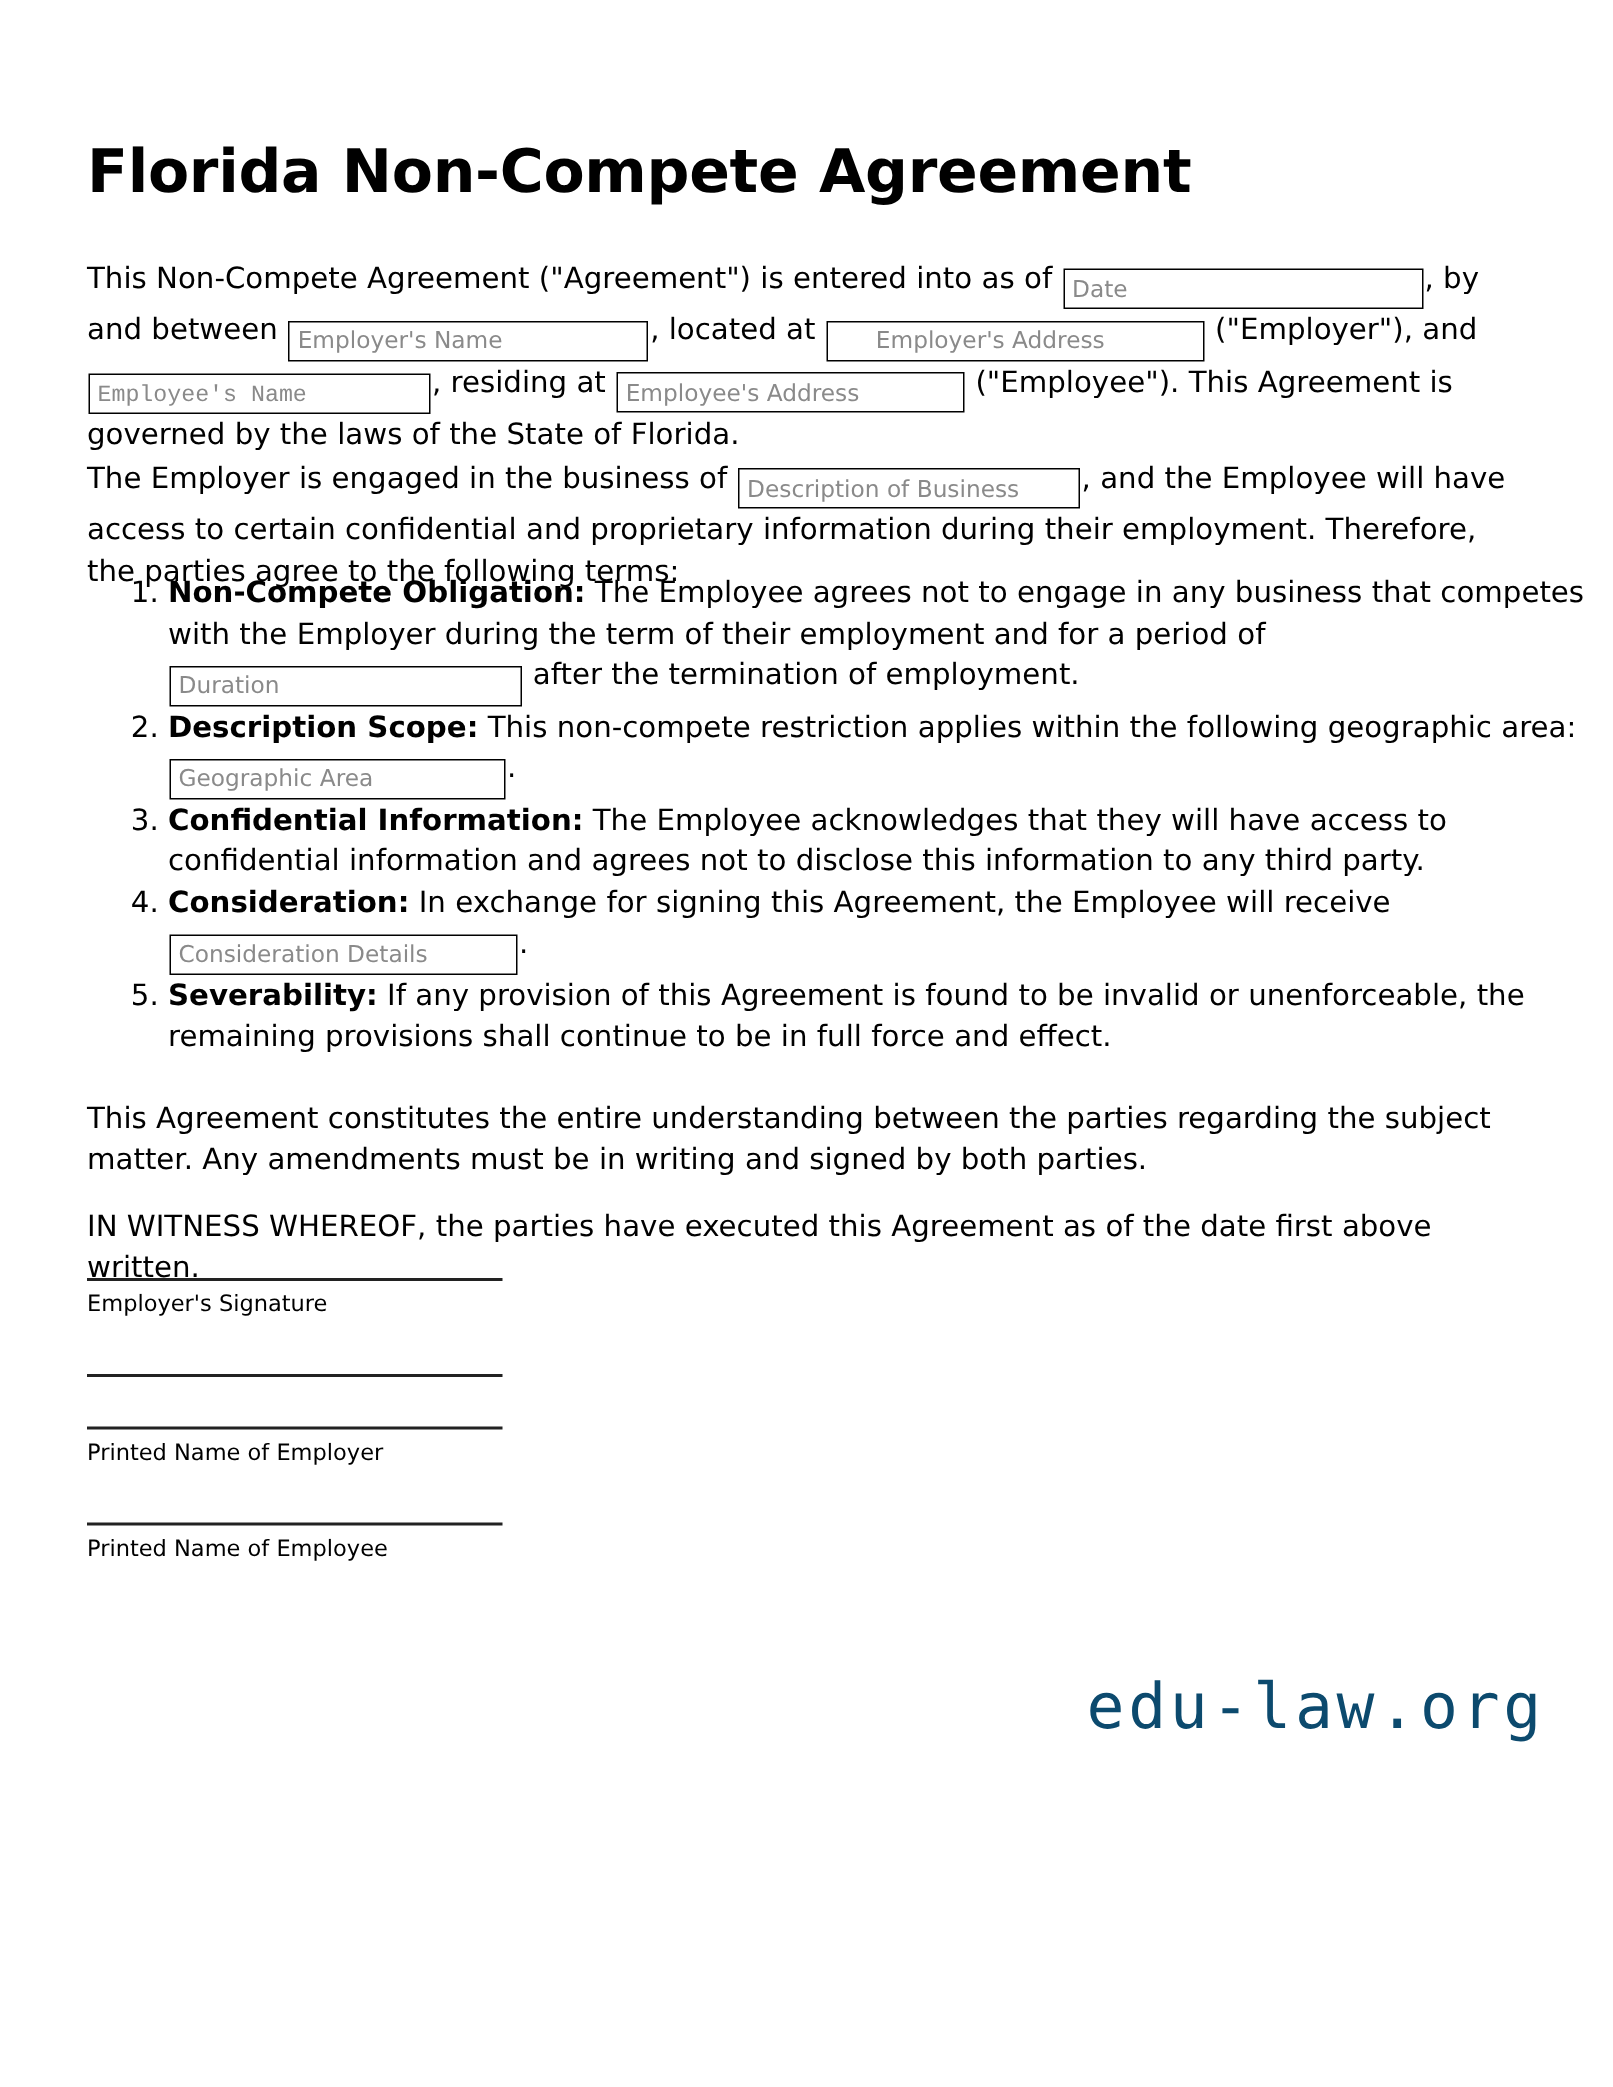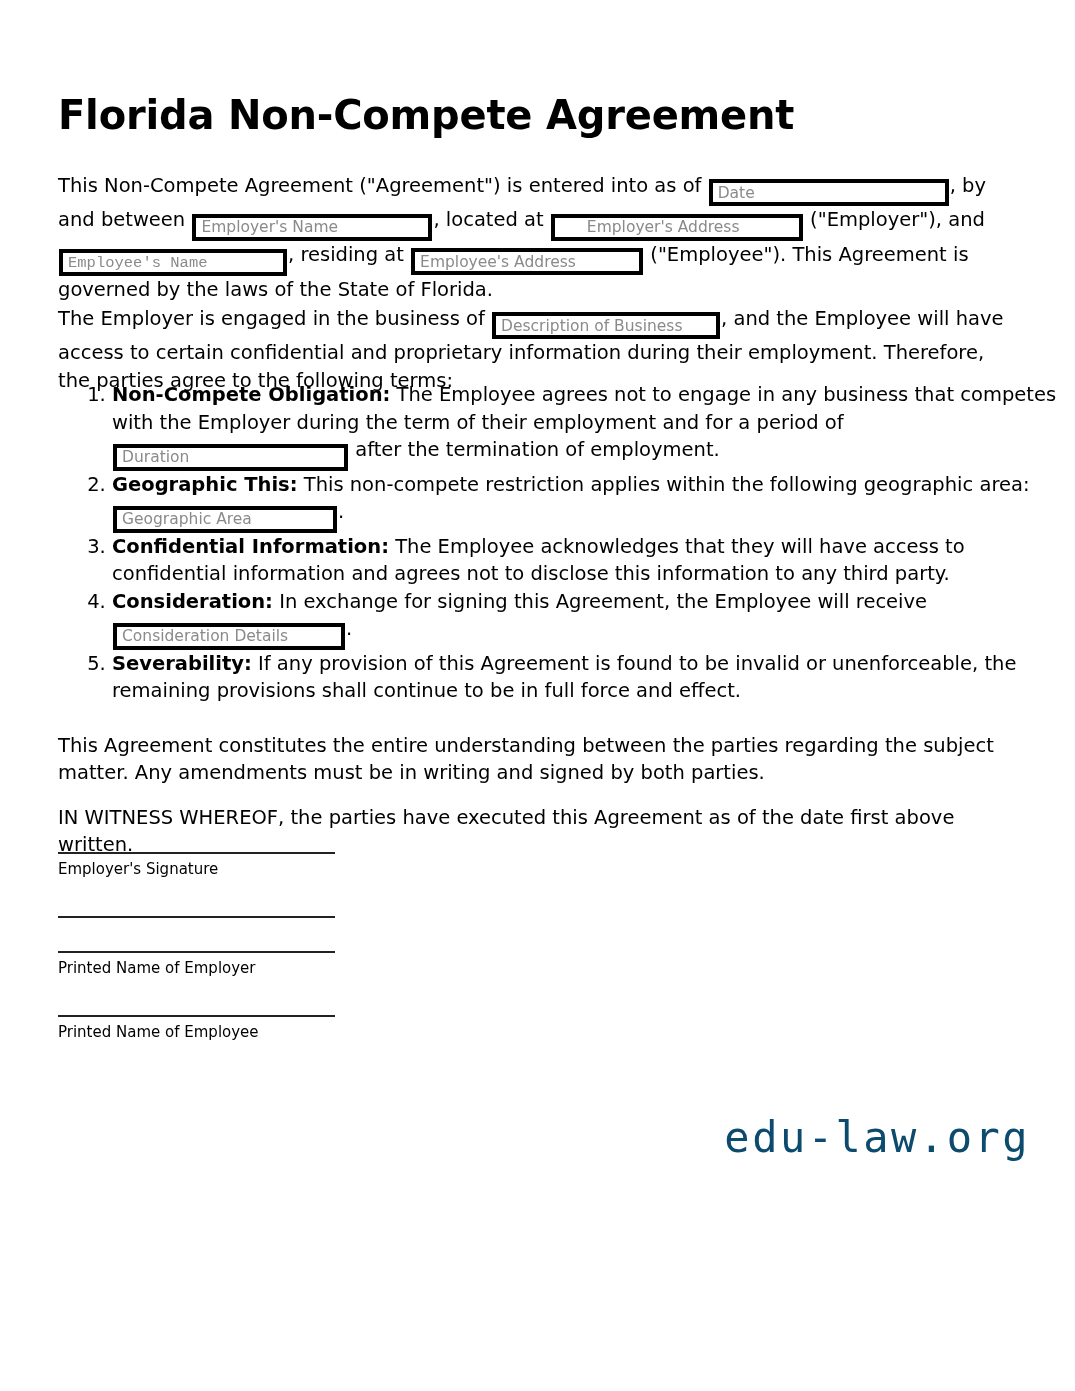--- a/index.html
+++ b/index.html
@@ -64,21 +64,21 @@
   .lbl {
     font-weight: bold;
   }
 
   
   .fld {
     display: inline-block;
     box-sizing: border-box;
     height: 27px;
     vertical-align: -6px;
-    border: 4px solid #000000;
+    border: 1px solid #000000;
     border-radius: 0;
     background: #ffffff;
     font-family: "DejaVu Sans", sans-serif;
     font-size: 15.5px;
     color: #0f172a;
     line-height: 25px;
     padding: 0 5px;
     overflow: hidden;
     white-space: nowrap;
     margin: 0 1px;
@@ -133,21 +133,21 @@
 <div class="page">
 
   <h1 class="doc-title">Florida Non-Compete Agreement</h1>
 
   <p class="body-text para-1"><span>This Non-Compete Agreement ("Agreement") is entered into as of</span> <input class="fld w-date" type="text" placeholder="Date" style=""><span>, by and between</span> <input class="fld w-empna" type="text" placeholder="Employer's Name" style=""><span>, located at</span> <input class="fld w-empad" type="text" placeholder="Employer's Address" style=""> <span>("Employer"), and</span> <input class="fld w-eena" type="text" placeholder="Employee's Name" style=""><span>, residing at</span> <input class="fld w-eead" type="text" placeholder="Employee's Address" style=""> <span>("Employee"). This Agreement is governed by the laws of the State of Florida.</span></p>
 
   <p class="body-text para-2"><span>The Employer is engaged in the business of</span> <input class="fld w-desc" type="text" placeholder="Description of Business" style=""><span>, and the Employee will have access to certain confidential and proprietary information during their employment. Therefore, the parties agree to the following terms:</span></p>
 
   <ol class="terms">
     <li><span class="lbl">Non-Compete Obligation:</span> <span>The Employee agrees not to engage in any business that competes with the Employer during the term of their employment and for a period of</span> <input class="fld w-dur" type="text" placeholder="Duration" style=""> <span>after the termination of employment.</span></li>
-    <li><span class="lbl">Geographic This:</span> <span>This non-compete restriction applies within the following geographic area:</span> <input class="fld w-geo" type="text" placeholder="Geographic Area" style=""><span>.</span></li>
+    <li><span class="lbl">Description Scope:</span> <span>This non-compete restriction applies within the following geographic area:</span> <input class="fld w-geo" type="text" placeholder="Geographic Area" style=""><span>.</span></li>
     <li><span class="lbl">Confidential Information:</span> <span>The Employee acknowledges that they will have access to confidential information and agrees not to disclose this information to any third party.</span></li>
     <li><span class="lbl">Consideration:</span> <span>In exchange for signing this Agreement, the Employee will receive</span> <input class="fld w-cons" type="text" placeholder="Consideration Details" style=""><span>.</span></li>
     <li><span class="lbl">Severability:</span> <span>If any provision of this Agreement is found to be invalid or unenforceable, the remaining provisions shall continue to be in full force and effect.</span></li>
   </ol>
 
   <p class="body-text para-3">This Agreement constitutes the entire understanding between the parties regarding the subject matter. Any amendments must be in writing and signed by both parties.</p>
 
   <p class="body-text para-4">IN WITNESS WHEREOF, the parties have executed this Agreement as of the date first above written.</p>
 
   <div class="sig-block">

